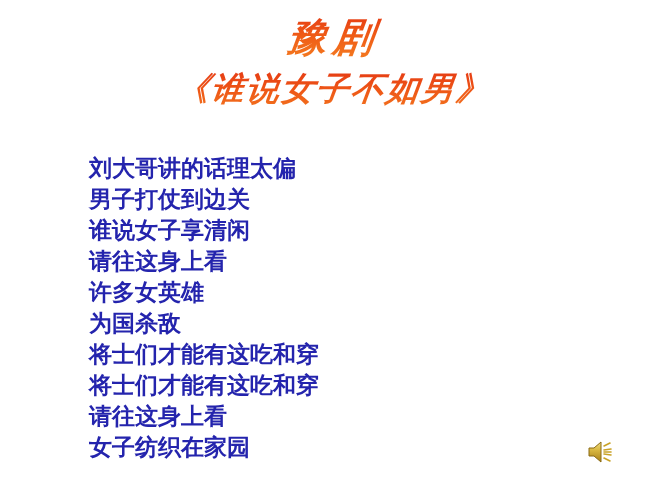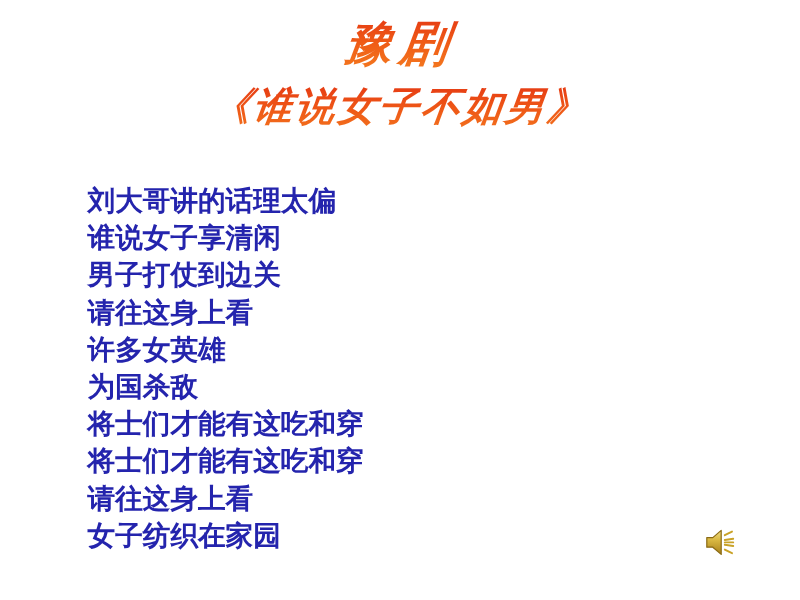--- a/index.html
+++ b/index.html
@@ -68,20 +68,21 @@
     position: absolute;
     top: 152px;
     left: 0;
     width: 667px;
     height: 330px;
   }
 
   .column {
     position: absolute;
     top: 0;
+    margin-left: 16px;
   }
 
   .column-left  { left: 73px;  width: 280px; }
   .column-right { left: 358px; width: 300px; }
 
   .line {
     font-family: "DejaVu Serif", "Liberation Serif", serif;
     font-size: 23px;
     font-weight: bold;
     line-height: 31px;
@@ -106,22 +107,22 @@
 
   <div class="title-block">
     <span class="main-title">豫剧</span>
     <span class="sub-title">《谁说女子不如男》</span>
   </div>
 
   <div class="lyrics">
 
     <div class="column column-left">
       <div class="line">刘大哥讲的话理太偏</div>
+      <div class="line">男子打仗到边关</div>
       <div class="line">谁说女子享清闲</div>
-      <div class="line">男子打仗到边关</div>
       <div class="line">请往这身上看</div>
       <div class="line">许多女英雄</div>
       <div class="line">为国杀敌</div>
       <div class="line">将士们才能有这吃和穿</div>
       <div class="line">将士们才能有这吃和穿</div>
       <div class="line">请往这身上看</div>
       <div class="line">女子纺织在家园</div>
     </div>
 
 

